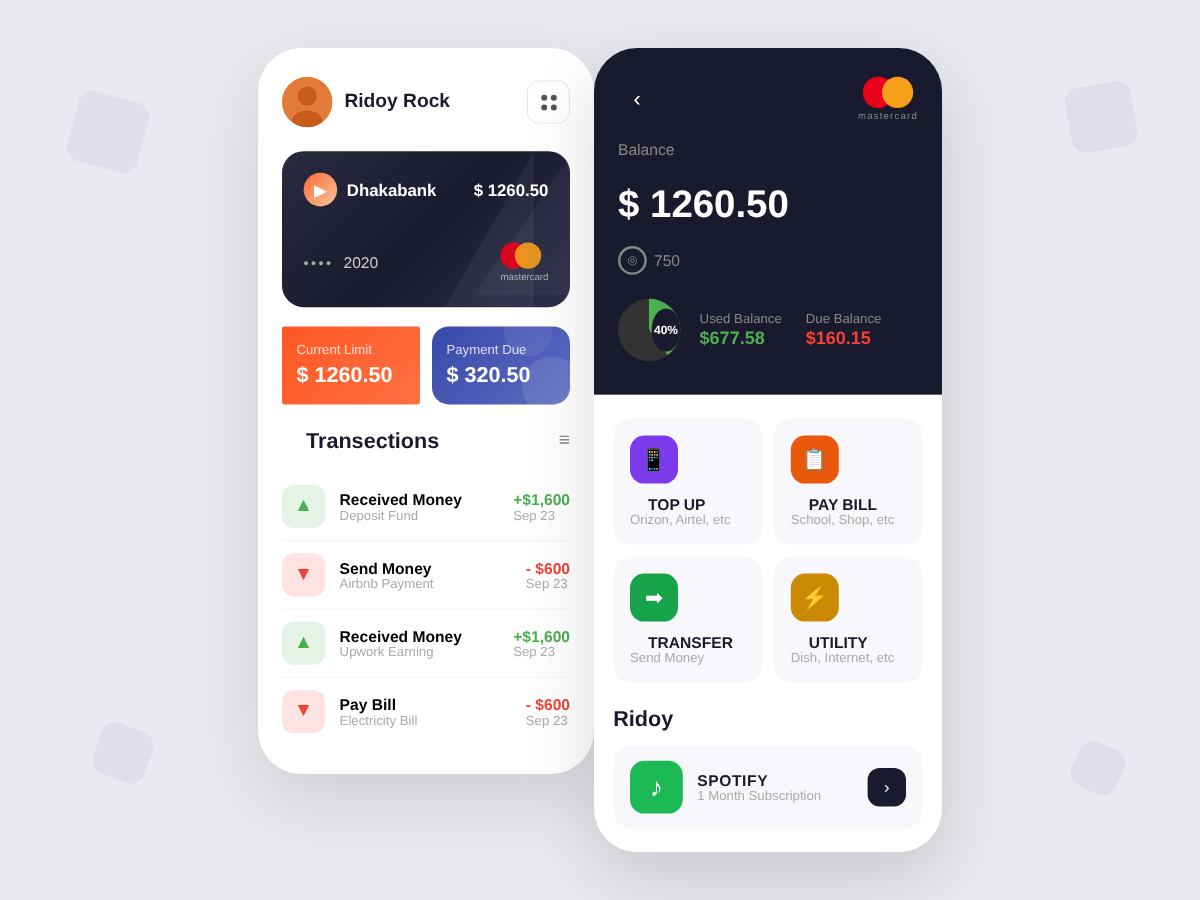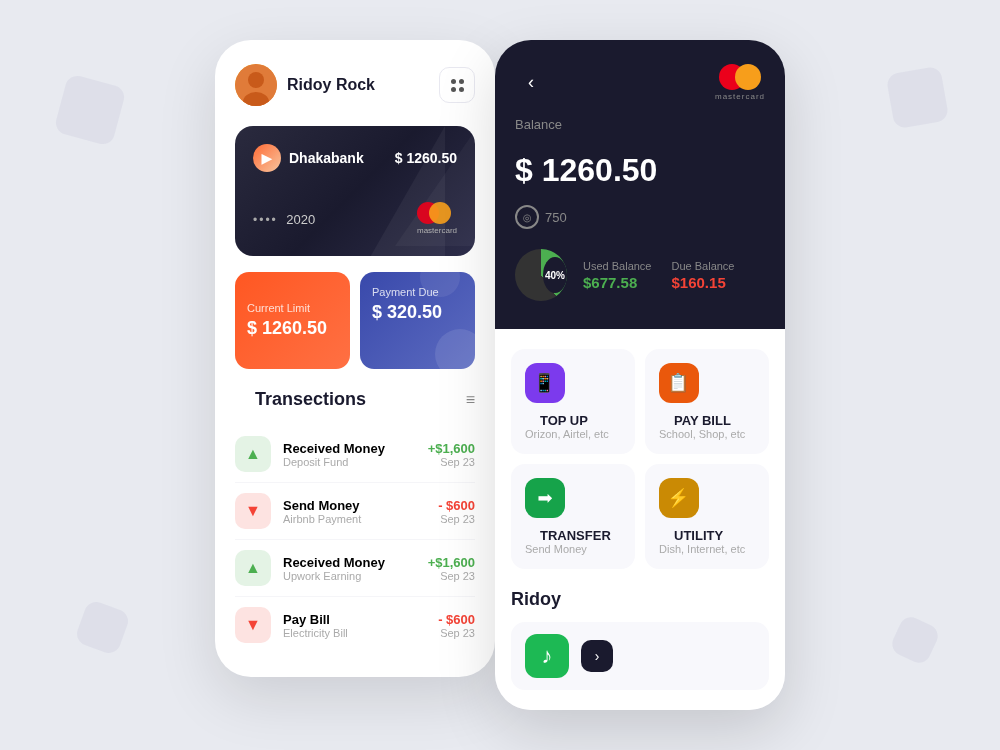--- a/index.html
+++ b/index.html
@@ -118,21 +118,21 @@
       margin-left: -10px;
     }
     .mc-label { color: #aaa; font-size: 8px; text-align: center; margin-top: 2px; }
 
     
     .quick-stats {
       display: flex; gap: 10px; margin-bottom: 20px;
     }
     .stat-box-red {
       flex: 1; background: linear-gradient(135deg, #ff5722, #ff7043);
-      border-radius: 14px; padding: 30px 12px;
+      border-radius: 2px; padding: 14px 12px;
     }
     .stat-box-blue {
       flex: 1; background: linear-gradient(135deg, #3949ab, #5c6bc0);
       border-radius: 14px; padding: 14px 12px;
       position: relative; overflow: hidden;
     }
     .stat-label { color: rgba(255,255,255,0.8); font-size: 11px; margin-bottom: 4px; }
     .stat-value { color: #fff; font-size: 18px; font-weight: 700; }
     .blue-circle1 {
       position: absolute; right: -10px; bottom: -10px;
@@ -163,21 +163,21 @@
       width: 36px; height: 36px; border-radius: 10px;
       display: flex; align-items: center; justify-content: center;
     }
     .txn-icon-green { background: rgba(76,175,80,0.15); }
     .txn-icon-red { background: rgba(244,67,54,0.15); }
     .txn-arrow-up { color: #4caf50; font-size: 16px; }
     .txn-arrow-down { color: #f44336; font-size: 16px; }
     .txn-info {}
     .txn-name { font-size: 13px; font-weight: 600; color: #000000; }
     .txn-sub { font-size: 11px; color: #aaa; }
-    .txn-right { text-align: right; }
+    .txn-right { text-align: left; }
     .txn-amount-pos { font-size: 13px; font-weight: 700; color: #4caf50; }
     .txn-amount-neg { font-size: 13px; font-weight: 700; color: #f44336; }
     .txn-date { font-size: 11px; color: #aaa; }
 
     
     .phone-right {
       width: 290px;
       border-radius: 36px;
       overflow: hidden;
       box-shadow: 0 20px 60px rgba(0,0,0,0.15);
@@ -507,18 +507,22 @@
       <span style="color:white;font-size:18px;">⚡</span>
     </div>
     <div class="service-name">UTILITY</div>
     <div class="service-sub">Dish, Internet, etc</div>
   </div>
           </div>
 
         <div class="offers-title">Ridoy</div>
         <div class="offer-card">
           <div class="offer-icon">♪</div>
+          <div class="offer-info">
+            <div class="offer-name" id="offer-name">SPOTIFY</div>
+            <div class="offer-sub" id="offer-sub">1 Month Subscription</div>
+          </div>
           <div class="offer-arrow">›</div>
         </div>
       </div>
     </div>
   </div>
 </div>
 
 </body></html>

